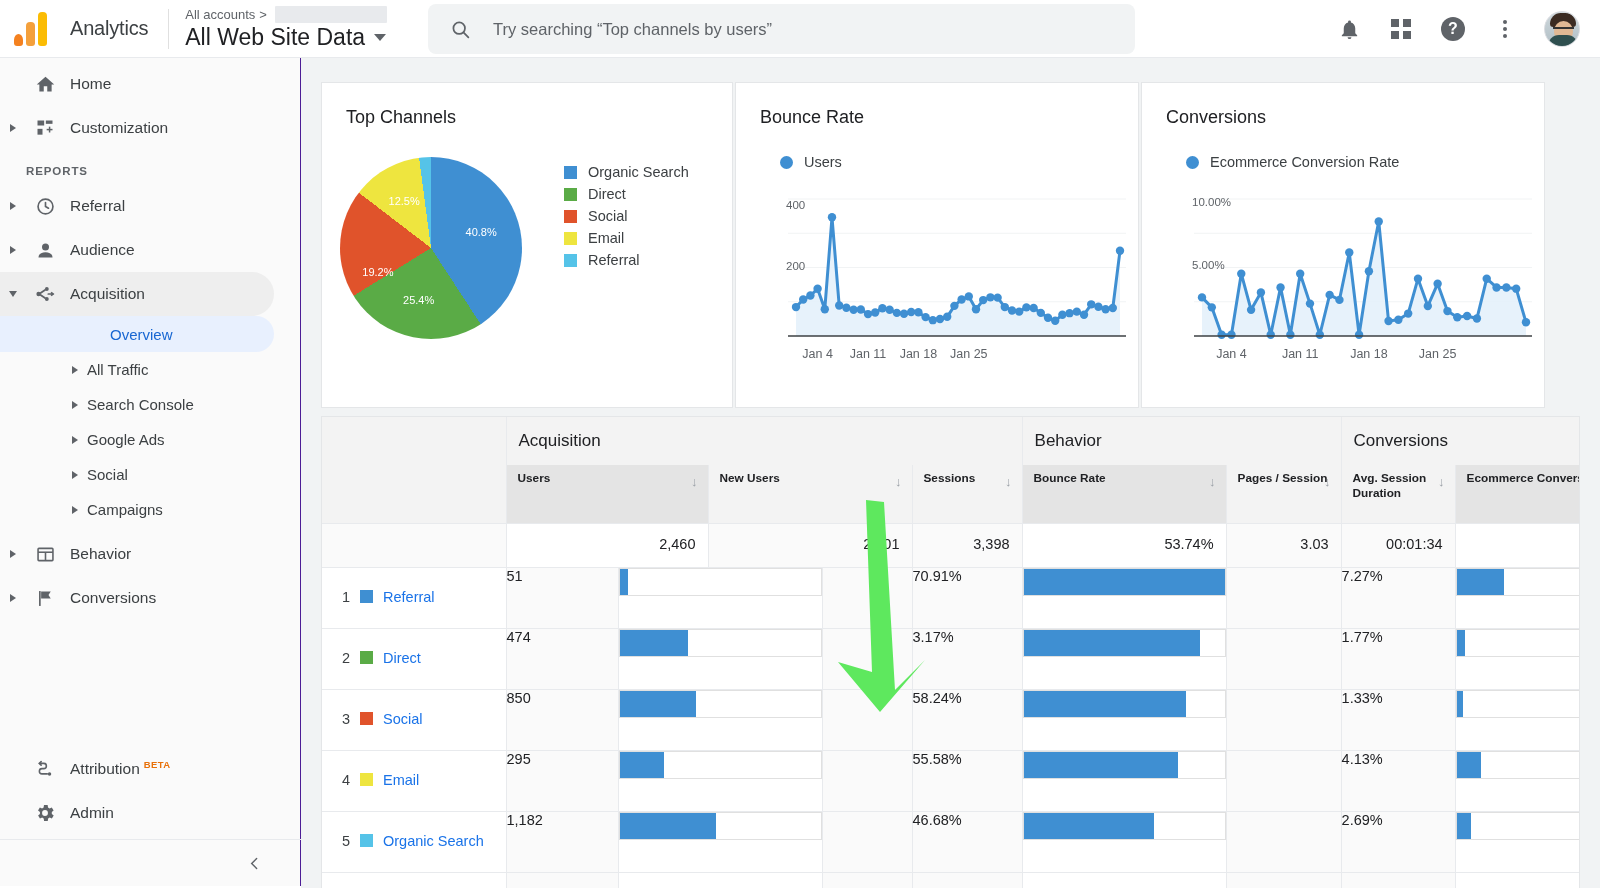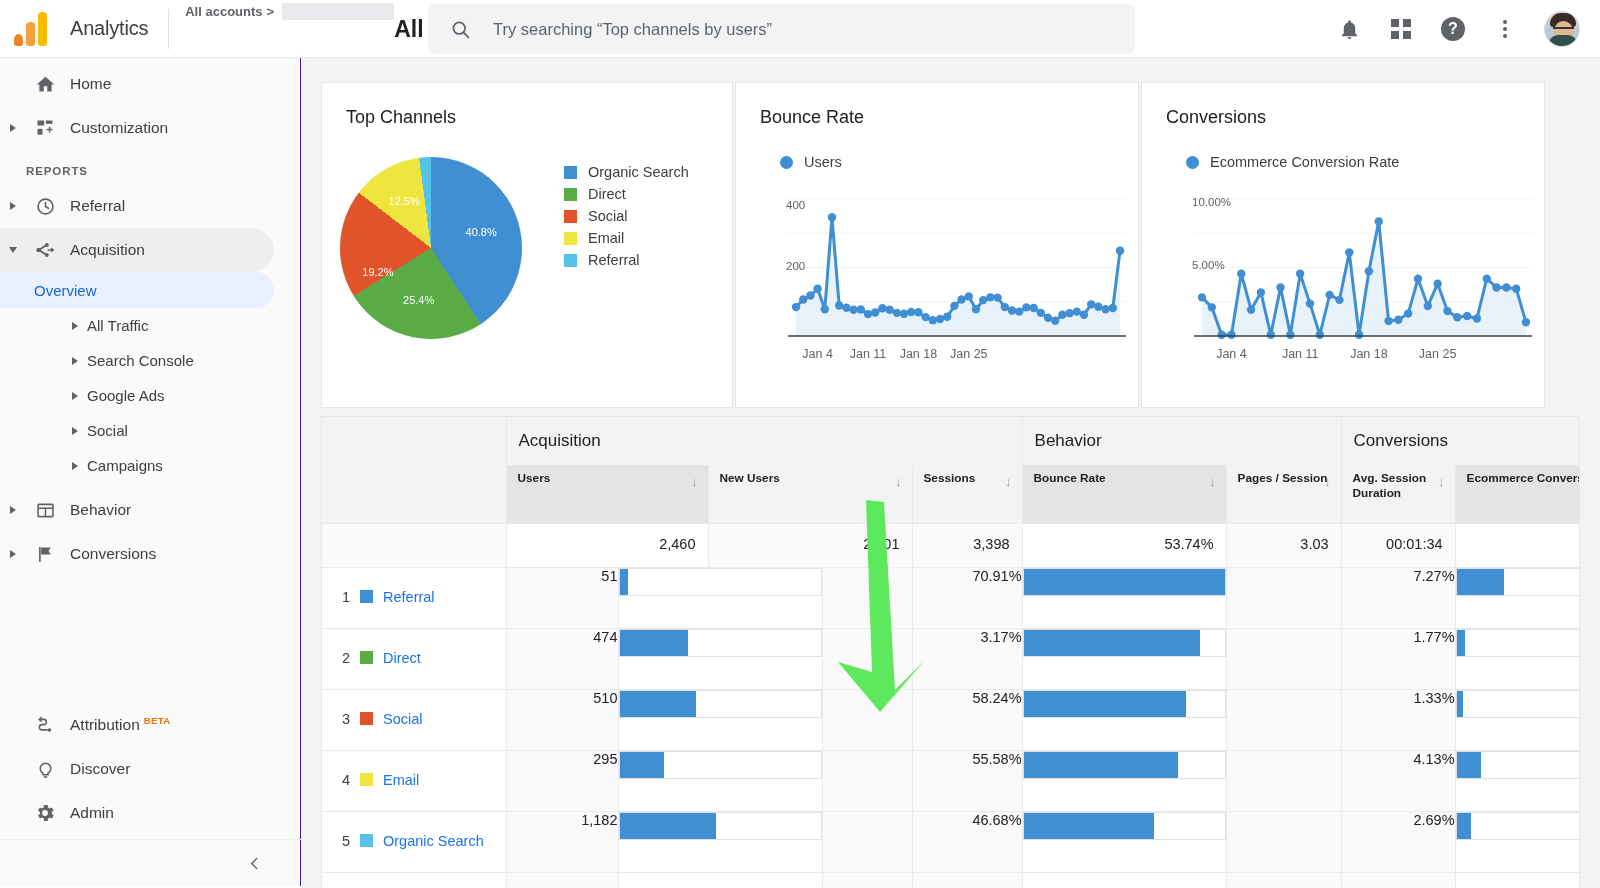--- a/index.html
+++ b/index.html
@@ -20,21 +20,21 @@
   .ga-logo { width: 42px; margin-left: 14px; display: flex; align-items: flex-end; height: 34px; gap: 3px; }
   .ga-bar { border-radius: 3px 3px 1px 1px; }
   .ga-b1 { width: 9px; height: 12px; background: #f4811f; border-radius: 50% 50% 3px 3px; }
   .ga-b2 { width: 9px; height: 24px; background: #f4a03c; border-radius: 4px 4px 3px 3px; }
   .ga-b3 { width: 9px; height: 34px; background: #fbbc04; border-radius: 4px 4px 3px 3px; }
   .brand {
     font-size: 20px; color: #3c4043; letter-spacing: -0.2px;
     margin-left: 14px; font-weight: 400; white-space: nowrap;
   }
   .topdiv { width: 1px; height: 40px; background: #e0e0e0; margin: 0 16px 0 20px; }
-  .acct-wrap { display: flex; flex-direction: row; justify-content: center; height: 52px; font-weight: bold; }
+  .acct-wrap { display: flex; flex-direction: column; justify-content: center; height: 52px; }
   .acct-crumb { font-size: 13px; color: #5f6368; display: flex; align-items: center; gap: 4px; height: 17px; }
   .redact-bar { display:inline-block; height: 17px; width: 112px; background: #e8eaed; border-radius: 1px; margin-left: 4px; }
   .acct-name {
     font-size: 23px; color: #202124; display: flex; align-items: center; gap: 9px;
     white-space: nowrap; margin-top: 1px;
   }
   .caret-down { width: 0; height: 0; border-left: 6px solid transparent; border-right: 6px solid transparent; border-top: 7px solid #5f6368; }
   .searchbox {
     position: absolute; left: 428px; top: 4px; width: 707px; height: 50px;
     background: #f1f3f4; border-radius: 8px; display: flex; align-items: center;
@@ -79,21 +79,21 @@
   .nav-reports {
     font-size: 11.5px; color: #5f6368; letter-spacing: 0.9px; font-weight: 700;
     padding-left: 26px; height: 34px; display: flex; align-items: flex-end; padding-bottom: 7px;
   }
   .sub-item {
     display: flex; align-items: center; height: 35px; font-size: 15px; color: #3c4043;
     padding-left: 72px; cursor: pointer; gap: 9px;
   }
   .sub-item.selected {
     background: #e8f0fe; color: #1967d2; border-radius: 0 22px 22px 0; width: 274px;
-    padding-left: 34px; height: 36px;
+    padding-left: 110px; height: 36px;
   }
   .side-bottom { position: absolute; bottom: 0; left: 0; width: 301px; }
   .beta-tag { font-size: 9.5px; color: #e8710a; font-weight: 700; vertical-align: super; margin-left: 4px; letter-spacing: 0.4px; }
   .side-divider { height: 1px; background: #e8eaed; margin: 4px 0 0 0; }
   .collapse-row { height: 46px; display: flex; align-items: center; justify-content: flex-end; padding-right: 38px; cursor: pointer; }
 
   
   .main { position: absolute; left: 301px; top: 58px; width: 1299px; height: 830px; background: #f1f3f4; overflow: hidden; }
   .cards-row { display: flex; gap: 2px; padding: 24px 20px 0 20px; }
   .card { background: #fff; border: 1px solid #e4e6e8; height: 326px; position: relative; }
@@ -139,21 +139,21 @@
   .tot-row td {
     height: 44px; background: #fff; font-size: 14.5px; color: #202124; text-align: right;
     padding: 12px 12px 0 0; border-bottom: 1px solid #e8eaed; border-top: 1px solid #e8eaed;
   }
   .tot-row td.shade { background: #fafafa; }
   .data-row td {
     height: 61px; font-size: 14.5px; color: #202124; border-bottom: 1px solid #e8eaed;
     padding: 0; background: #fff;
   }
   .data-row td.shade { background: #fafafa; }
-  .cell-num { text-align: right; padding: 22px 12px 0 0; }
+  .cell-num { padding: 22px 12px 0 0; }
   .cell-name { padding: 21px 0 0 16px; display: flex; align-items: center; gap: 10px; font-size: 14.5px; }
   .rank { color: #3c4043; width: 12px; text-align: right; }
   .ch-sw { width: 13px; height: 13px; flex: none; }
   .ch-link { color: #1a73e8; cursor: pointer; }
   .barcell { padding: 19px 16px 0 14px; }
   .bartrack { height: 28px; border: 1px solid #e0e0e0; background: #fff; position: relative; }
   .barfill { height: 100%; background: #3f8fd2; }
   .redact-cell { height: 26px; background: #e3e5e7; margin: 12px 0 0 14px; }
 
   
@@ -261,20 +261,32 @@
         </span>
       <span class="nav-ico">
         <svg width="21" height="21" viewBox="0 0 24 24" fill="none" stroke="#5f6368" stroke-width="1.9">
           <circle cx="12" cy="12" r="8.5"></circle>
             <path d="M12 7.4V12l3.4 2" stroke-linecap="round"></path>
         </svg>
       </span>
       <span class="nav-label">Referral</span>
     </div>
 
+    <div class="nav-item">
+      <span class="nav-arrow">
+          <span class="tri-r"></span>
+        </span>
+      <span class="nav-ico">
+        <svg width="21" height="21" viewBox="0 0 24 24" fill="#5f6368">
+          <circle cx="12" cy="8" r="4"></circle>
+            <path d="M4 20c0-4 3.6-6 8-6s8 2 8 6z"></path>
+        </svg>
+      </span>
+      <span class="nav-label">Audience</span>
+    </div>
 
     <div class="nav-item active">
       <span class="nav-arrow">
           <span class="tri-d"></span>
         </span>
       <span class="nav-ico">
         <svg width="22" height="22" viewBox="0 0 24 24" fill="none" stroke="#5f6368" stroke-width="1.9">
           <circle cx="5" cy="12" r="2.4" fill="#5f6368" stroke="none"></circle>
           <circle cx="14" cy="6.5" r="2.1" fill="#5f6368" stroke="none"></circle>
           <circle cx="14" cy="17.5" r="2.1" fill="#5f6368" stroke="none"></circle>
@@ -342,30 +354,20 @@
         <span class="nav-ico">
           <svg width="21" height="21" viewBox="0 0 24 24" fill="none" stroke="#5f6368" stroke-width="1.8" stroke-linecap="round">
             <path d="M5 5h5a3 3 0 0 1 0 6H8a3 3 0 0 0 0 6h6"></path>
             <path d="M7 3 5 5l2 2"></path>
               <circle cx="16.6" cy="17" r="2" fill="#5f6368" stroke="none"></circle>
           </svg>
         </span>
         <span class="nav-label">
           <span>Attribution</span><span class="beta-tag">BETA</span>
         </span>
-      </div>
-      <div class="nav-item">
-        <span class="nav-arrow"></span>
-        <span class="nav-ico">
-          <svg width="21" height="21" viewBox="0 0 24 24" fill="none" stroke="#5f6368" stroke-width="1.8">
-            <path d="M9 16a6 6 0 1 1 6 0v2H9z" stroke-linejoin="round"></path>
-              <line x1="10" y1="20.6" x2="14" y2="20.6"></line>
-          </svg>
-        </span>
-        <span class="nav-label">Discover</span>
       </div>
       <div class="nav-item">
         <span class="nav-arrow"></span>
         <span class="nav-ico">
           <svg width="22" height="22" viewBox="0 0 24 24" fill="#5f6368">
             <path d="M19.4 13a7.6 7.6 0 0 0 0-2l2-1.6-2-3.4-2.4 1a7.5 7.5 0 0 0-1.7-1l-.4-2.6h-4l-.4 2.6c-.6.2-1.2.6-1.7 1l-2.4-1-2 3.4L6.5 11a7.6 7.6 0 0 0 0 2l-2 1.6 2 3.4 2.4-1c.5.4 1.1.8 1.7 1l.4 2.6h4l.4-2.6c.6-.2 1.2-.6 1.7-1l2.4 1 2-3.4zM12 15.2A3.2 3.2 0 1 1 12 8.8a3.2 3.2 0 0 1 0 6.4z"></path>
           </svg>
         </span>
         <span class="nav-label">Admin</span>
       </div>
@@ -689,21 +691,21 @@
               </td>
             </tr>
             <tr class="data-row">
               <td>
                 <div class="cell-name">
                   <span class="rank">3</span>
                   <span class="ch-sw" style="background:#e0532b"></span>
                   <span class="ch-link">Social</span>
                 </div>
               </td>
-              <td class="shade cell-num">510</td>
+              <td class="shade cell-num">850</td>
               <td class="barcell" colspan="2">
                 <div class="bartrack">
                   <div class="barfill" style="width:38%"></div>
                 </div>
               </td>
               <td class="shade"></td>
               <td class="shade cell-num">58.24%</td>
               <td class="barcell" colspan="2">
                 <div class="bartrack">
                   <div class="barfill" style="width:81%"></div>

